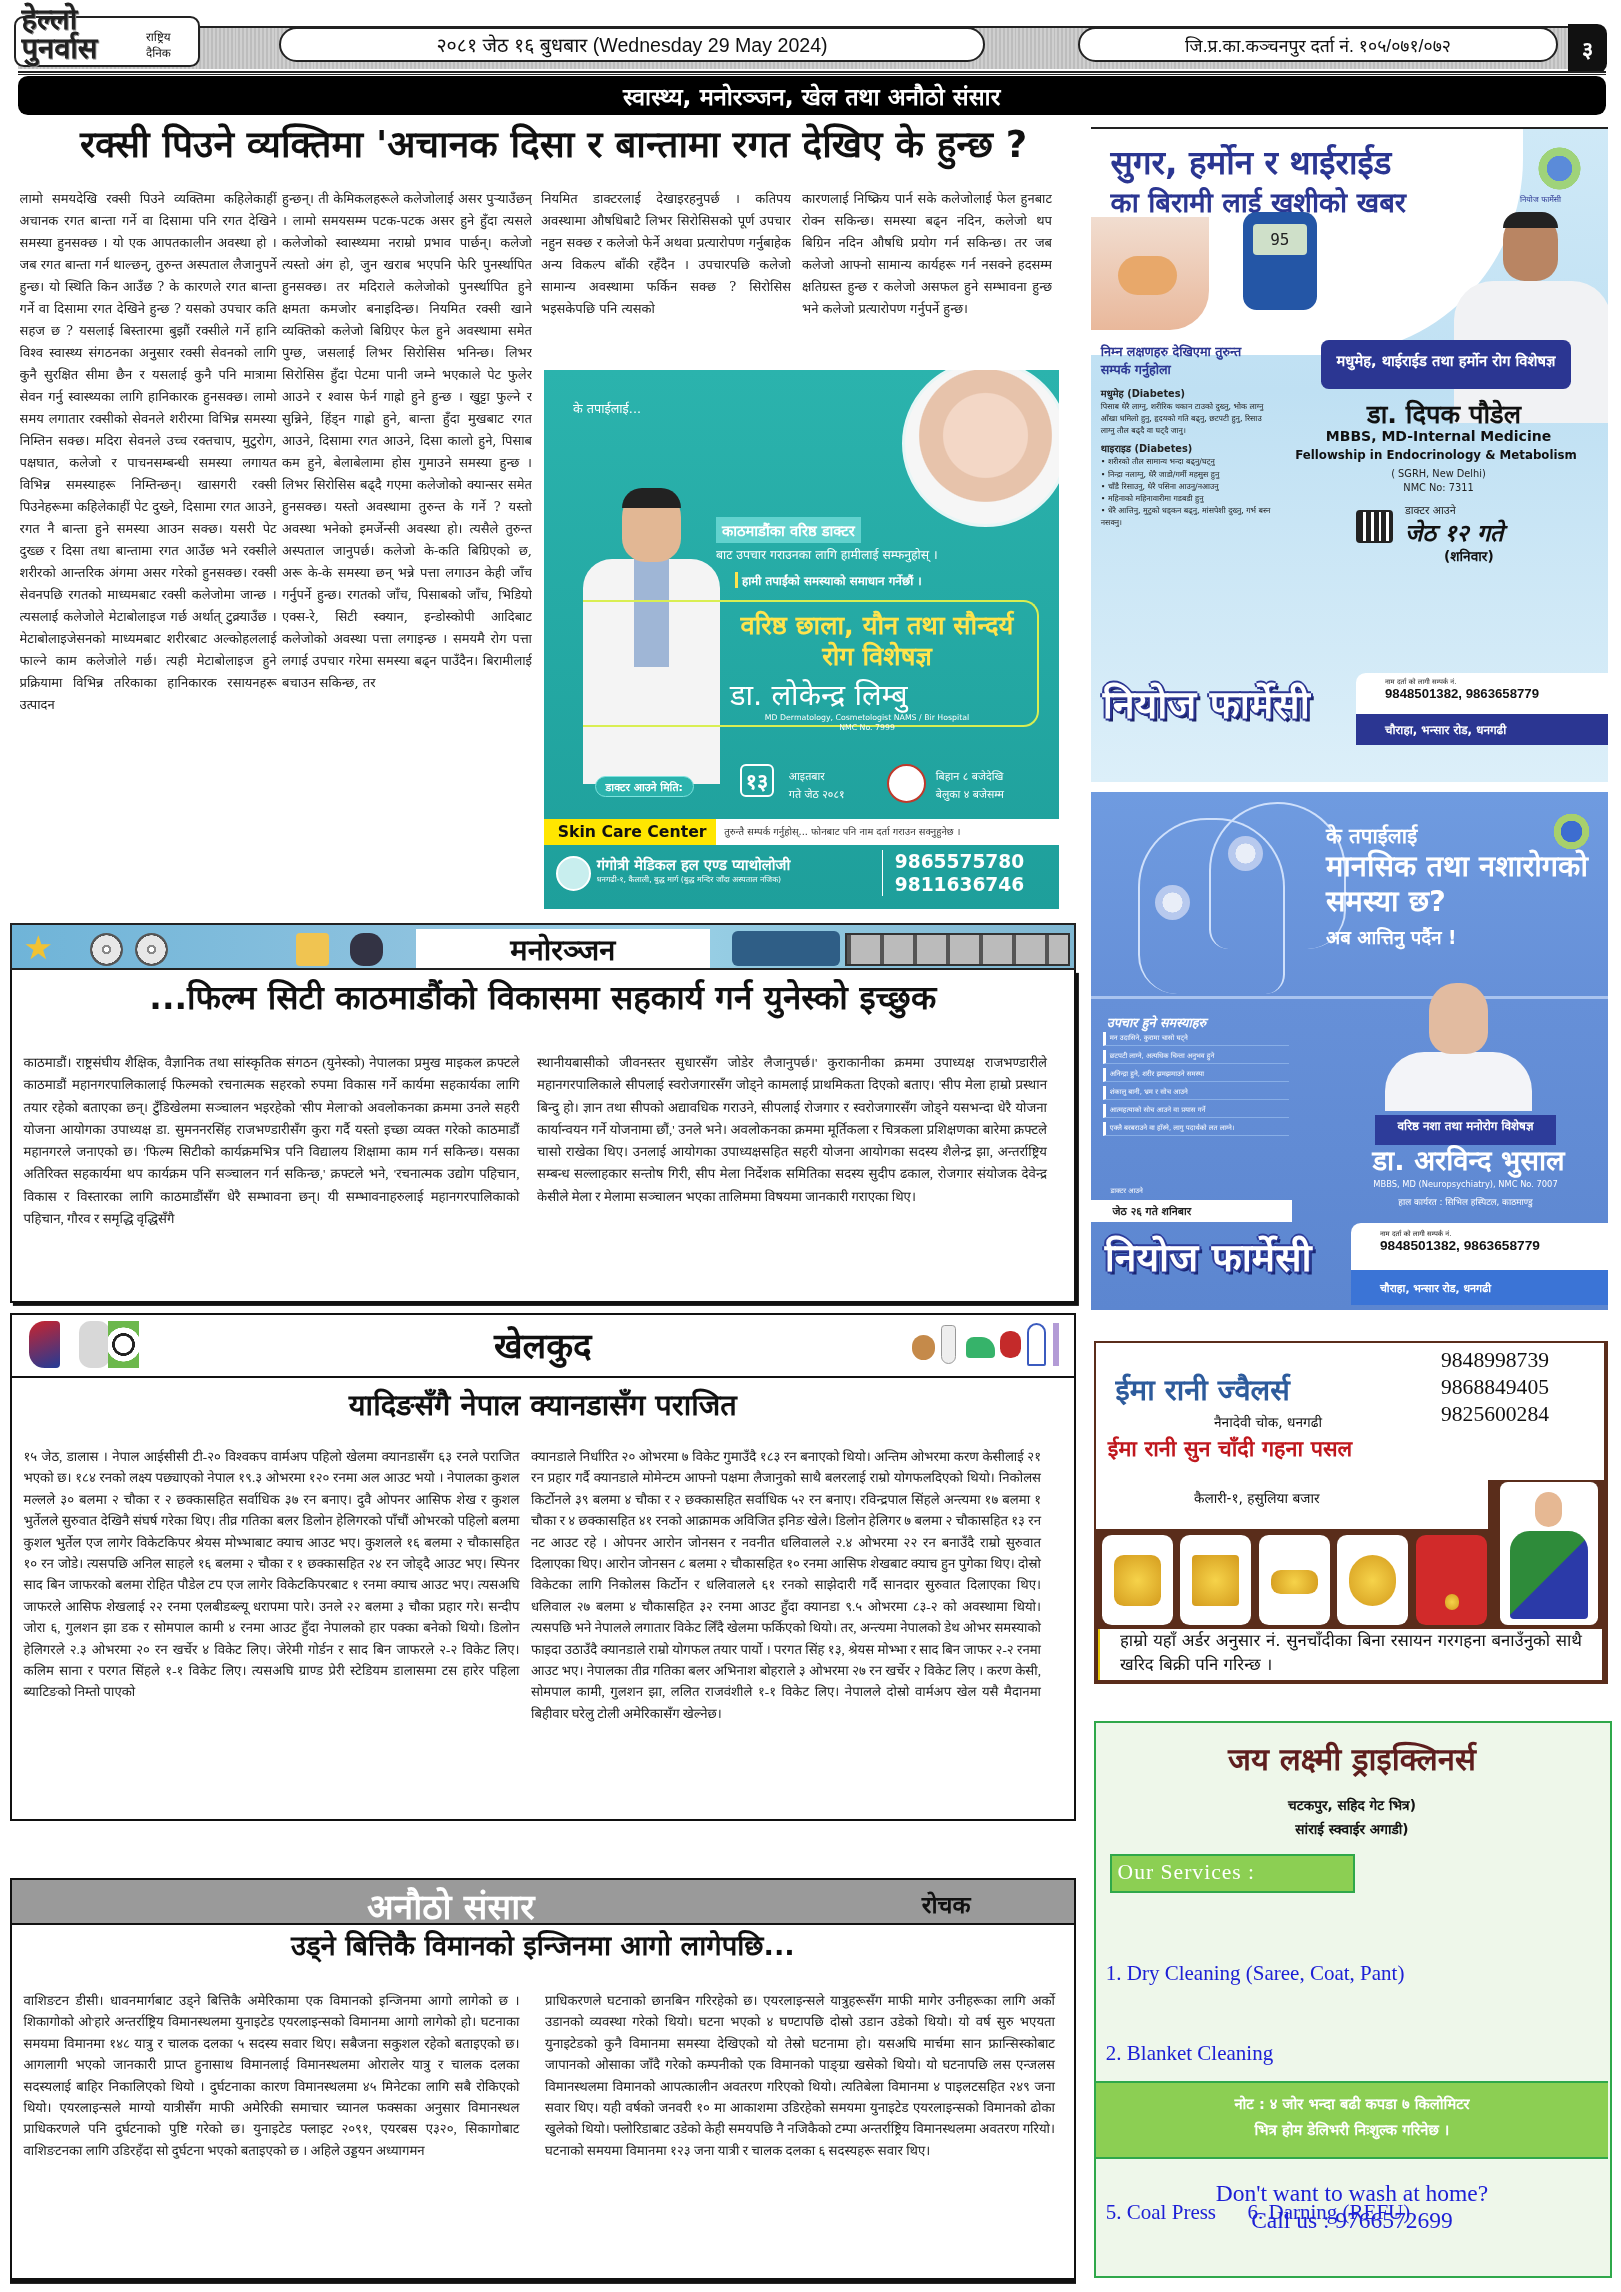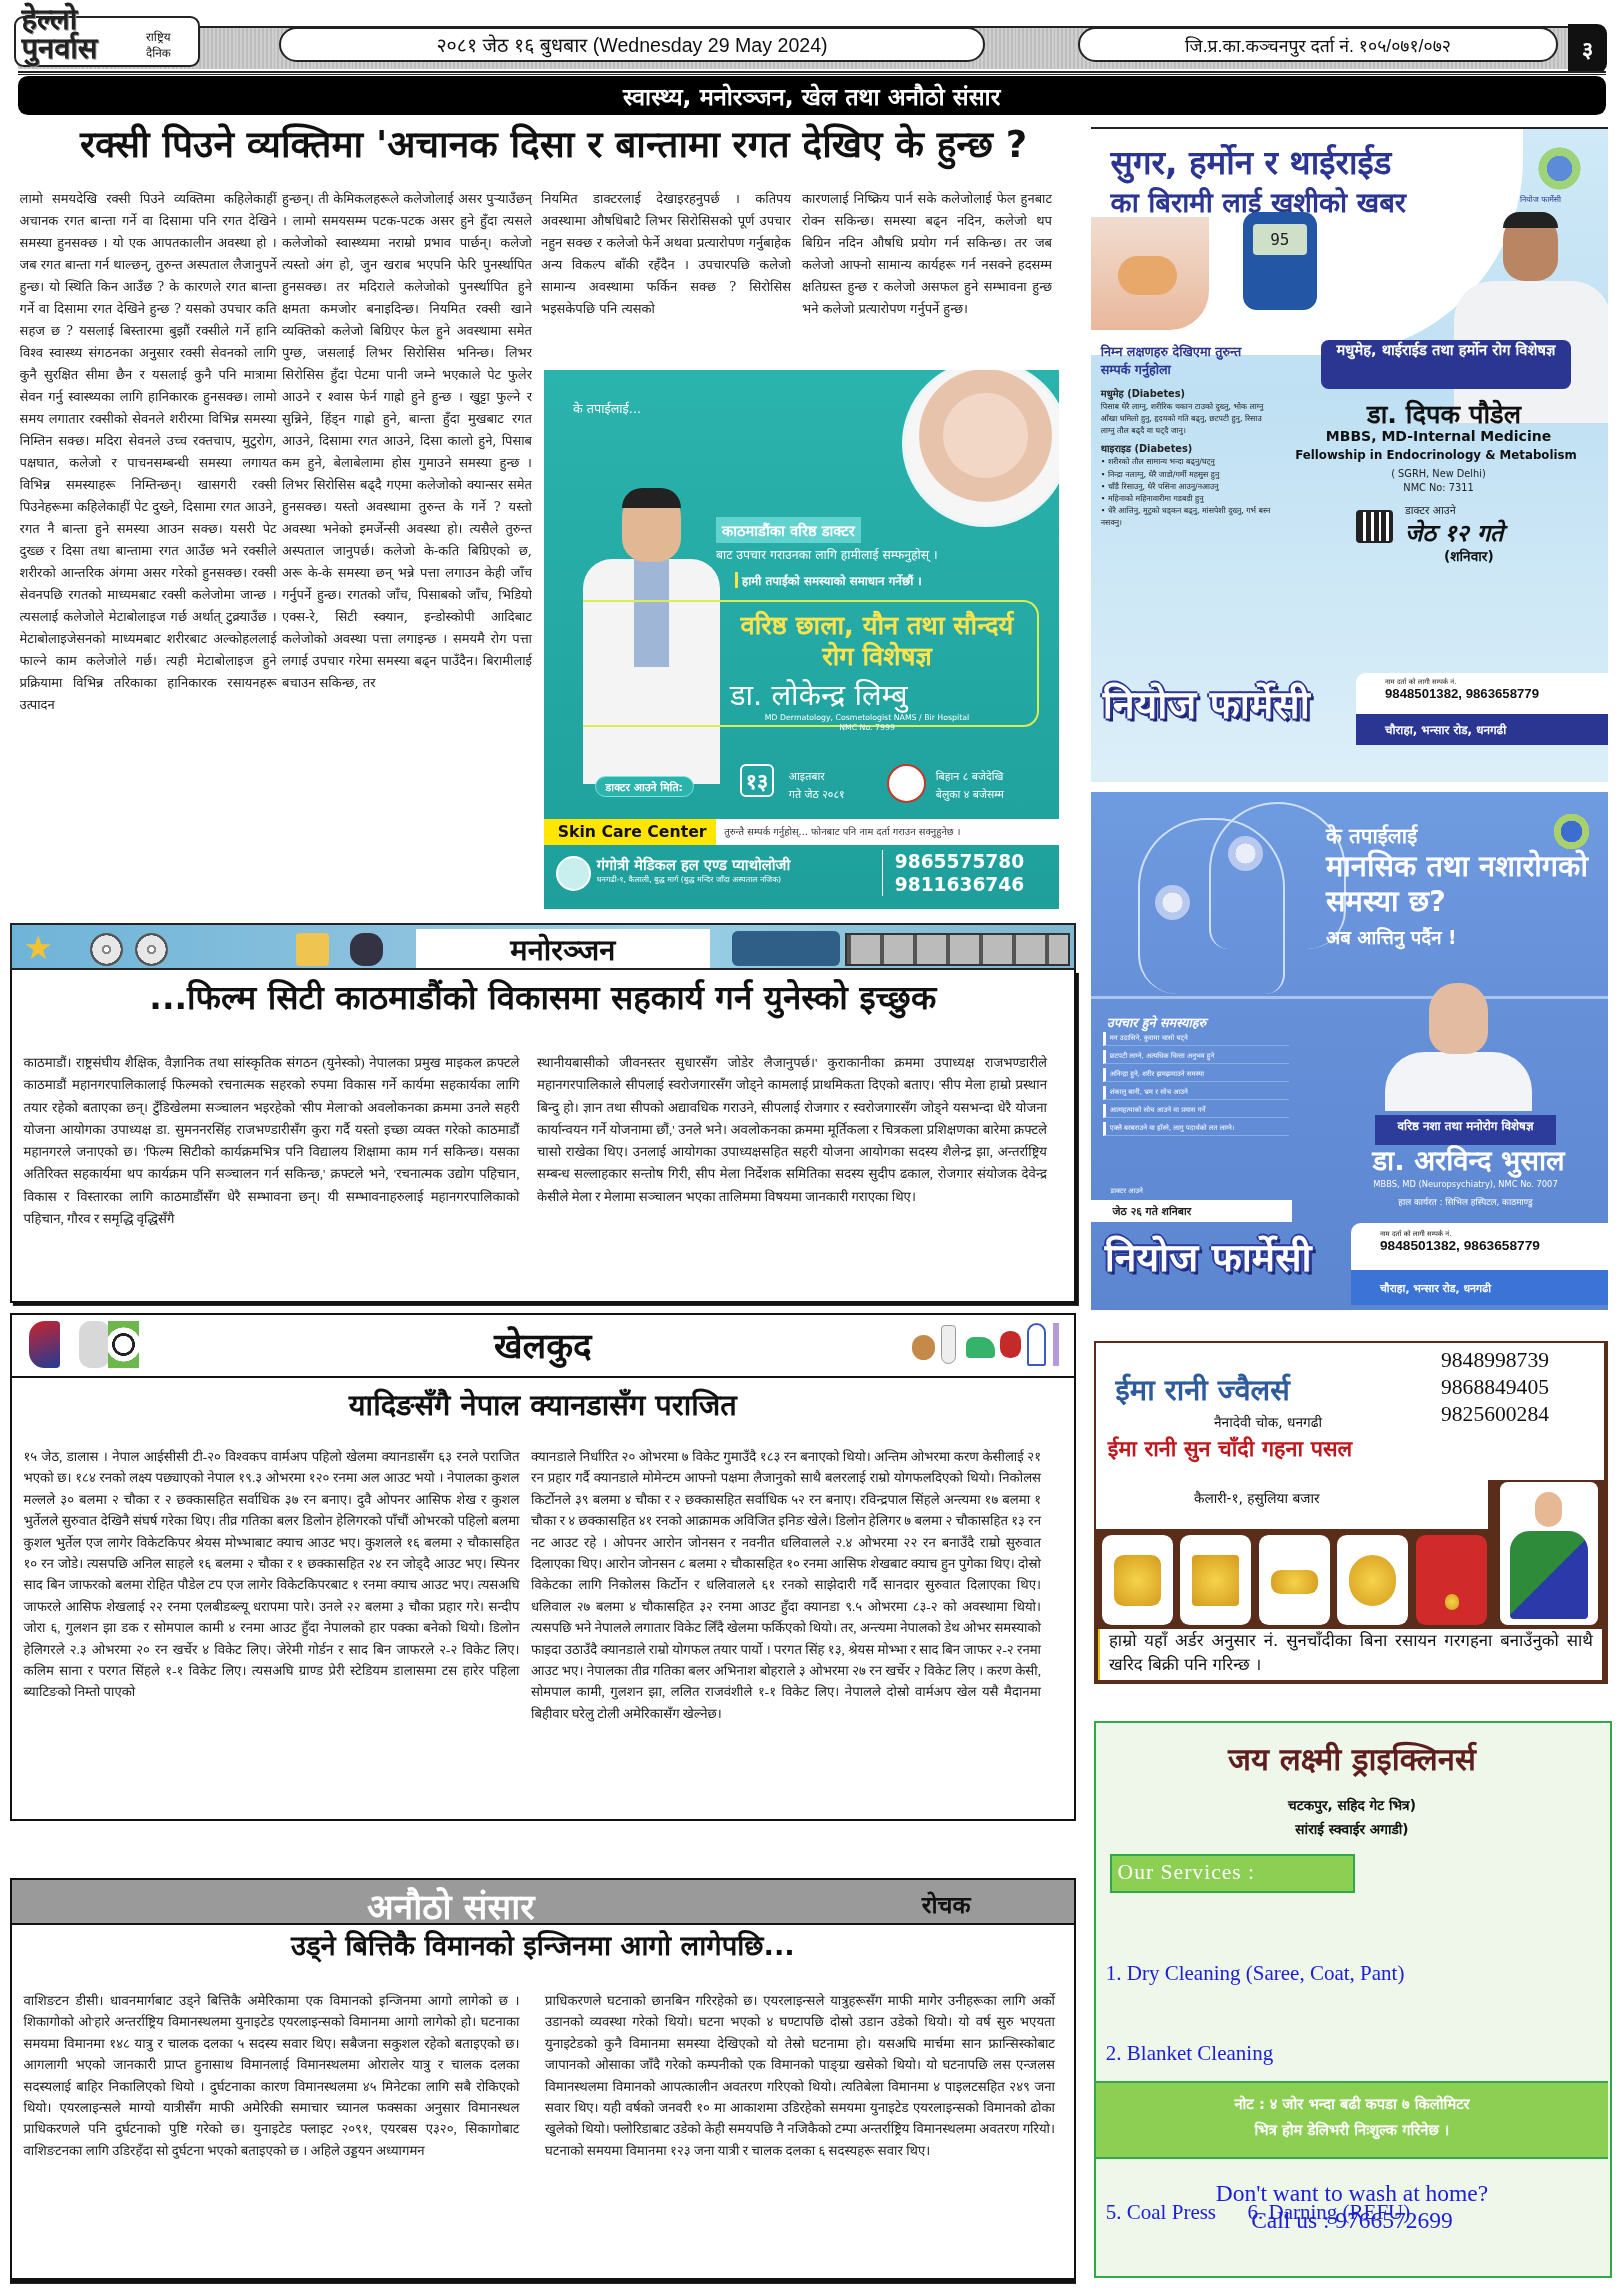--- a/index.html
+++ b/index.html
@@ -69,21 +69,21 @@
   .ad-sugar .logo { position:absolute; left: 439px; top: 9.8px; width: 59px; height: 59px; border-radius: 50%; background: radial-gradient(circle,#5b8bd9 0 30%, #9fd37a 31% 50%, transparent 51%); }
   .ad-sugar .logo-cap { position:absolute; left: 429px; top: 65px; font-size: 7.8px; color:#2b3692; }
   .ad-sugar .thyroid { position:absolute; left: 0; top: 88px; width: 118px; height: 113px; background: linear-gradient(180deg,#f1ddd0,#e9b89b); border-radius: 0 0 39px 0; }
   .thyroid .gland { position:absolute; left: 27.4px; top: 39px; width: 59px; height: 39px; background:#e8a86a; border-radius: 29px; }
   .ad-sugar .meter { position:absolute; left: 152px; top: 83px; width: 74px; height: 98px; background:#2456a6; border-radius: 13.7px; }
   .meter .scr { position:absolute; left: 9.8px; top: 11.8px; width: 54px; height: 31px; background:#cfe0c9; border-radius: 3.9px; font-family:"DejaVu Sans Mono",monospace; font-size: 16px; text-align:center; line-height: 31px; color:#222; }
   .ad-sugar .docphoto { position:absolute; left: 353px; top: 83px; width: 167px; height: 211px; }
   .docphoto .head { position:absolute; left: 59px; top: 0; width: 55px; height: 69px; background:#b98563; border-radius: 27.4px 27.4px 21.6px 21.6px; }
   .docphoto .hair { position:absolute; left: 59px; top: 0; width: 55px; height: 15.7px; background:#222; border-radius: 27.4px 27.4px 0 0; }
   .docphoto .coat { position:absolute; left: 9.8px; top: 69px; width: 157px; height: 142px; background:#f1f2f4; border-radius: 39px 39px 0 0; }
-  .ad-sugar .spec { position:absolute; left: 230px; top: 211px; width: 250px; height: 49px; background:#2b3692; color:#fff; border-radius: 7.8px; font-weight:bold; font-size: 14.7px; text-align:center; line-height: 1.4; padding-top: 0; }
+  .ad-sugar .spec { position:absolute; left: 230px; top: 211px; width: 250px; height: 49px; background:#2b3692; color:#fff; border-radius: 7.8px; font-weight:bold; font-size: 14.7px; text-align:center; line-height: 1.4; padding-top: 11px; }
   .ad-sugar .name { position:absolute; left: 196px; top: 267px; width: 314px; text-align:center; color:#111; font-weight:bold; font-size: 25.5px; }
   .ad-sugar .deg1 { position:absolute; left: 186px; top: 299px; width: 323px; text-align:center; color:#111; font-size: 14px; font-weight:bold; }
   .ad-sugar .deg2 { position:absolute; left: 176px; top: 319px; width: 338px; text-align:center; color:#111; font-size: 11.8px; font-weight:bold; }
   .ad-sugar .deg3 { position:absolute; left: 186px; top: 338px; width: 323px; text-align:center; color:#222; font-size: 9.8px; line-height: 1.45; }
   .ad-sugar .sym-h { position:absolute; left: 9.8px; top: 214px; color:#2b3692; font-weight:bold; font-size: 12.7px; line-height: 1.45; }
   .ad-sugar .sym-list { position:absolute; left: 9.8px; top: 257px; width: 172px; color:#222; font-size: 7.8px; line-height: 1.55; }
   .sym-list .lh { font-weight:bold; font-size: 9.8px; }
   .ad-sugar .visit { position:absolute; left: 265px; top: 373px; width: 245px; height: 59px; }
   .ad-sugar .visit .cal2 { position:absolute; left: 0; top: 7.8px; width: 37px; height: 33px; border: 2.9px solid #222; border-radius: 3.9px; background: repeating-linear-gradient(90deg,#222 0 4.9px,#fff 4.9px 7.8px); }
   .ad-sugar .visit .a { position:absolute; left: 49px; top: 0; font-size: 10.8px; color:#222; }
@@ -151,21 +151,21 @@
   .ad-jewel .name { position:absolute; left: 19.6px; top: 9.8px; color:#2d5b9c; font-weight:900; font-size: 29px; margin-top: 16px; }
   .ad-jewel .phones { position:absolute; left: 345px; top: 3.9px; font-family:"Liberation Serif",serif; font-size: 21.6px; line-height: 1.25; color:#111; }
   .ad-jewel .addr1 { position:absolute; left: 118px; top: 69px; font-size: 13.7px; color:#111; }
   .ad-jewel .shop { position:absolute; left: 11.8px; top: 90px; color:#c0181e; font-weight:900; font-size: 21.6px; }
   .ad-jewel .addr2 { position:absolute; left: 98px; top: 145px; font-size: 13.7px; color:#111; }
   .jitem { position:absolute; top: 192px; width: 71px; height: 90px; background:#fff; border-radius: 9.8px; }
   .jitem .gold { position:absolute; left: 11.8px; top: 19.6px; width: 47px; height: 51px; background: radial-gradient(circle,#f6d34a,#d49b1d); border-radius: 9.8px; }
   .ad-jewel .woman { position:absolute; left: 404px; top: 139px; width: 98px; height: 143px; background:#fff; border-radius: 7.8px; }
   .woman .sari { position:absolute; left: 9.8px; top: 49px; width: 78px; height: 88px; background: linear-gradient(135deg,#2e8b3a 0 50%,#2b3aa8 51%); border-radius: 19.6px 19.6px 3.9px 3.9px; }
   .woman .face { position:absolute; left: 35px; top: 9.8px; width: 27.4px; height: 35px; background:#e6b893; border-radius: 13.7px; }
-  .ad-jewel .note { position:absolute; left: 2px; top: 286px; width: 504px; height: 51px; background:#fff; color:#111; font-size: 16.7px; line-height: 23.5px; text-align:justify; padding: 0 9px; border-left: 2.9px solid #e4c400; }
+  .ad-jewel .note { position:absolute; left: 2px; top: 286px; width: 504px; height: 51px; background:#fff; color:#111; font-size: 16.7px; line-height: 23.5px; text-align:justify; padding: 0 20px; border-left: 2.9px solid #e4c400; }
 
   
   .ana-box { left: 9.8px; top: 1880px; width: 1066px; height: 400px; border: 2.9px solid #111; border-top: none; box-shadow: 0 3.9px 0 #111; }
   .ana-banner { left: 9.8px; top: 1878px; width: 1066px; height: 47px; background:#9a9a9a; border-top: 2.9px solid #111; border-bottom: 2px solid #111; }
   .ana-banner .title { position:absolute; left: 0; top: 2px; width: 882px; text-align:center; font-family:"DejaVu Sans",sans-serif; font-weight:900; font-size: 35px; color:#fff; }
   .ana-banner .tag { position:absolute; left: 912px; top: 7.8px; font-family:"DejaVu Sans",sans-serif; font-weight:900; font-size: 23.5px; color:#111; }
   .h4 { left: 9.8px; top: 1931px; width: 1066px; font-size: 27.4px; }
   .a1 { left: 23.5px; top: 1990px; width: 496px; }
   .a2 { left: 545px; top: 1990px; width: 510px; }
 

